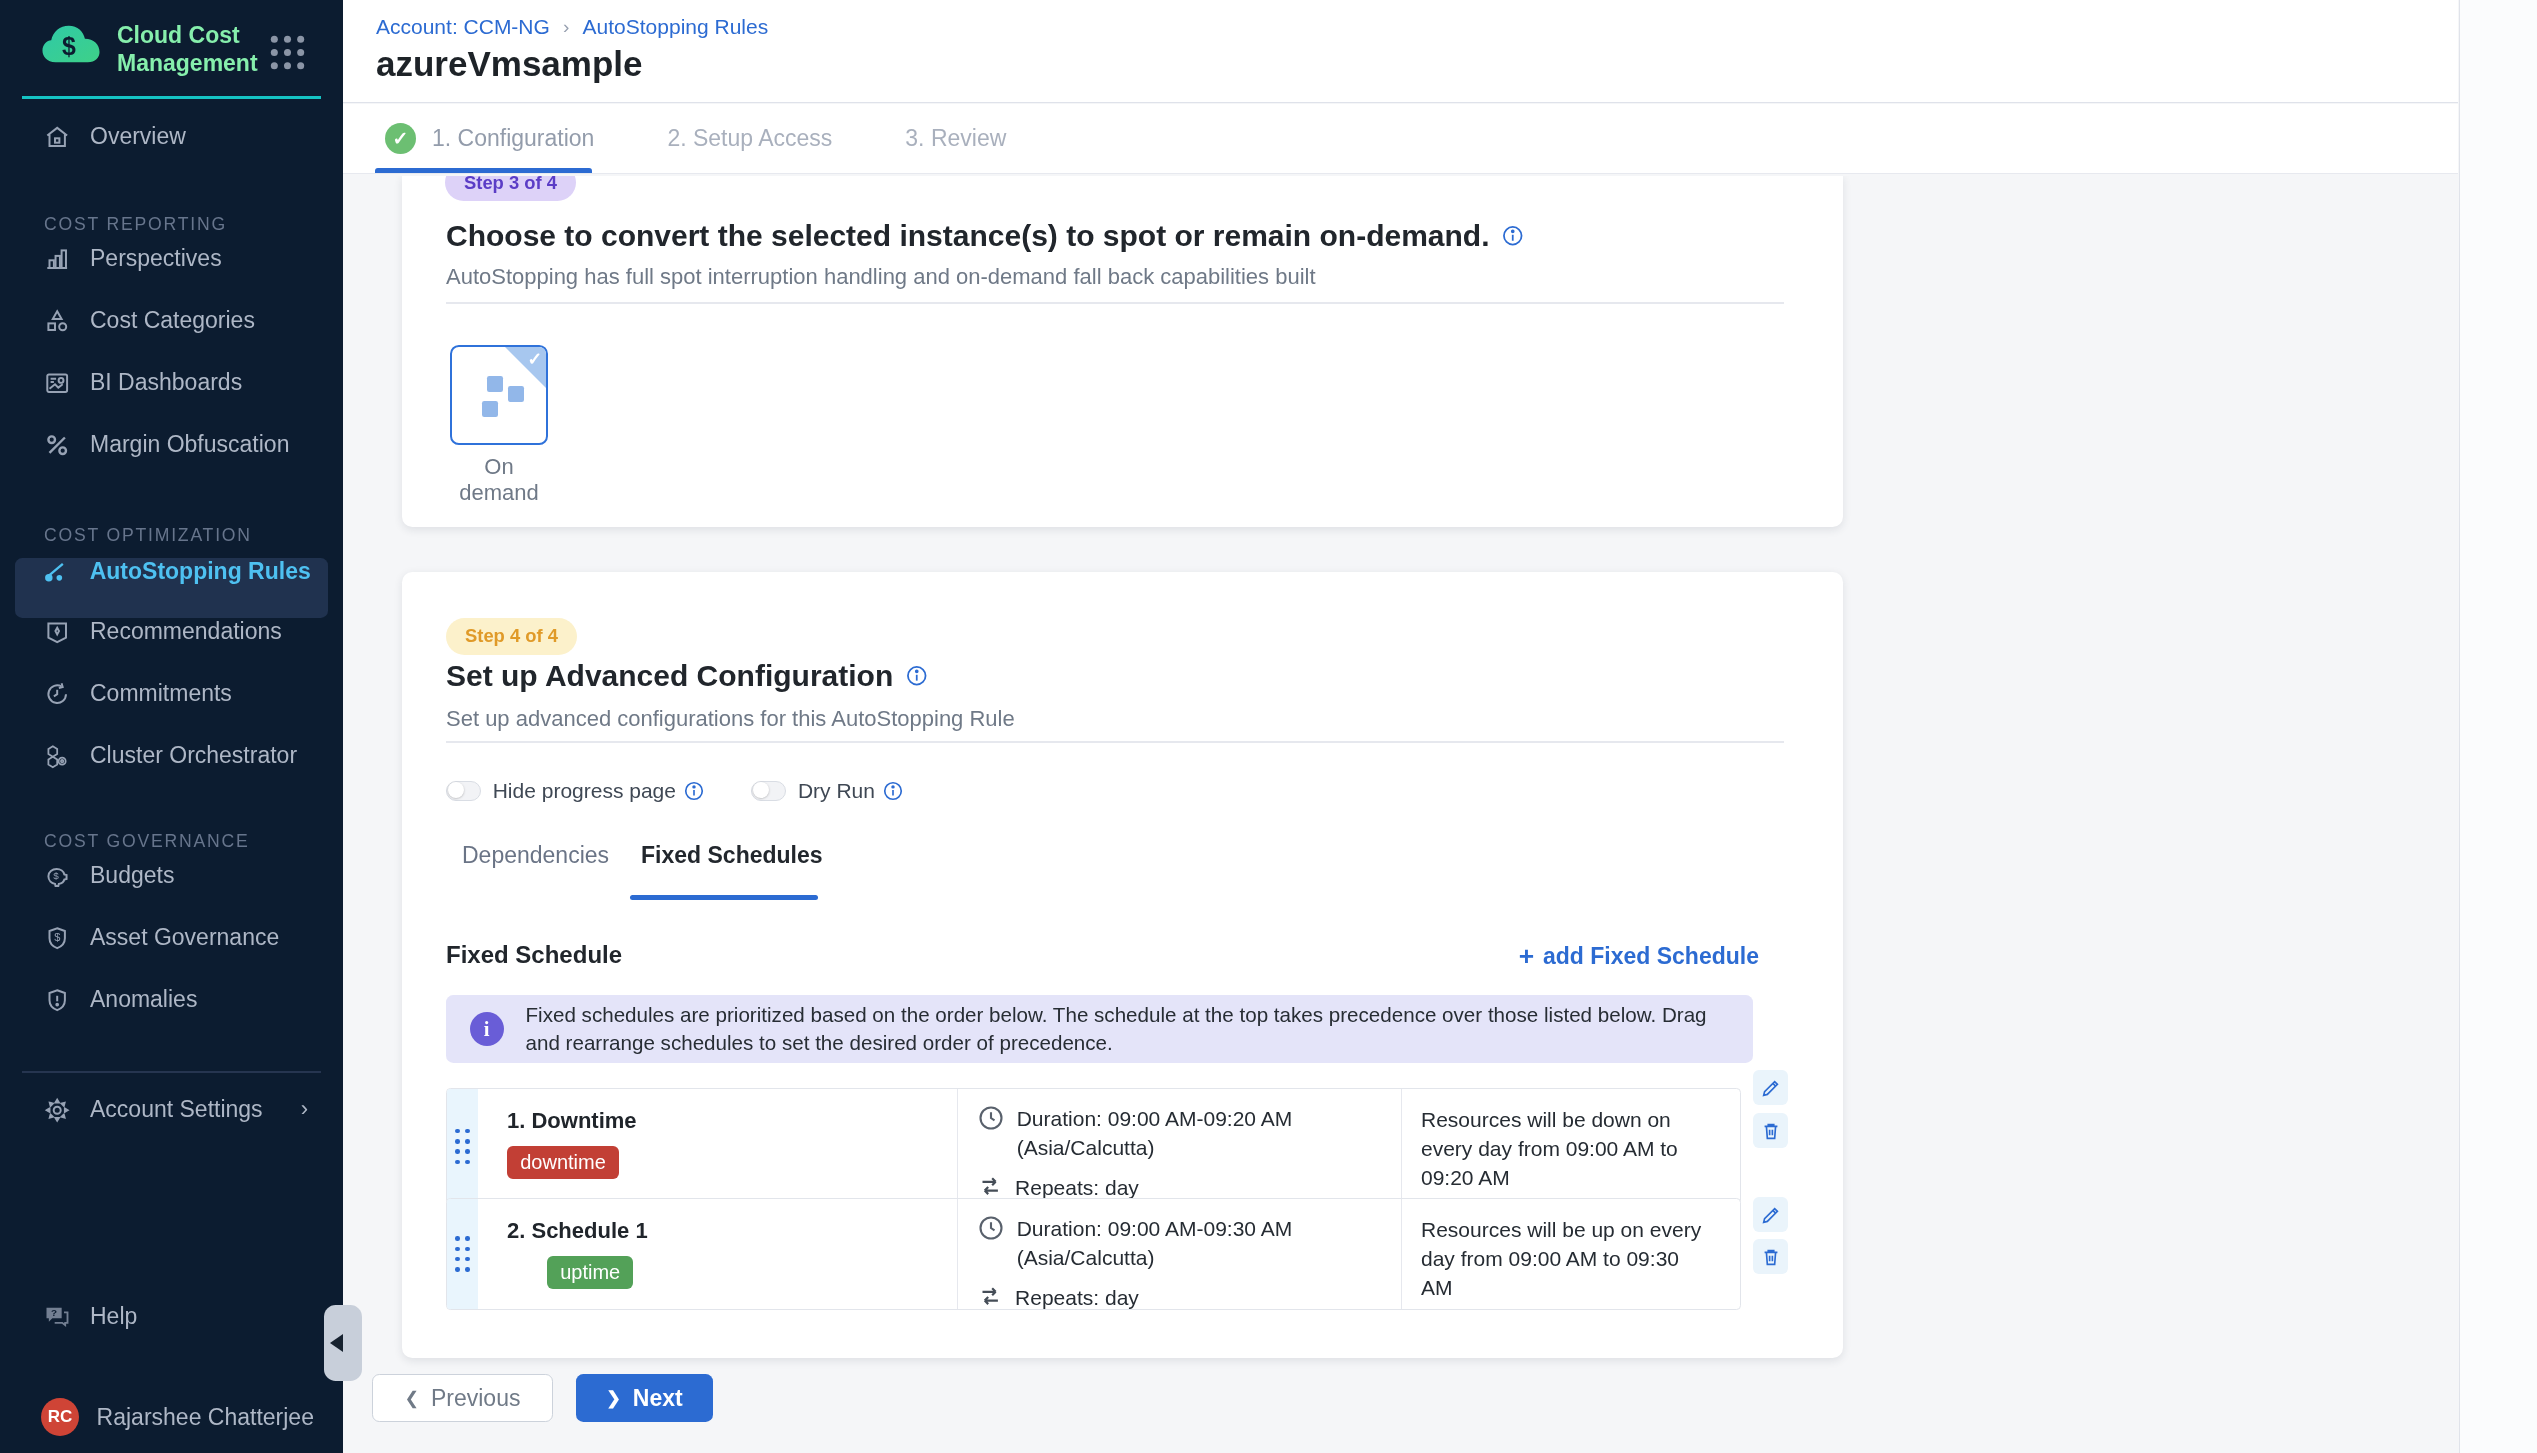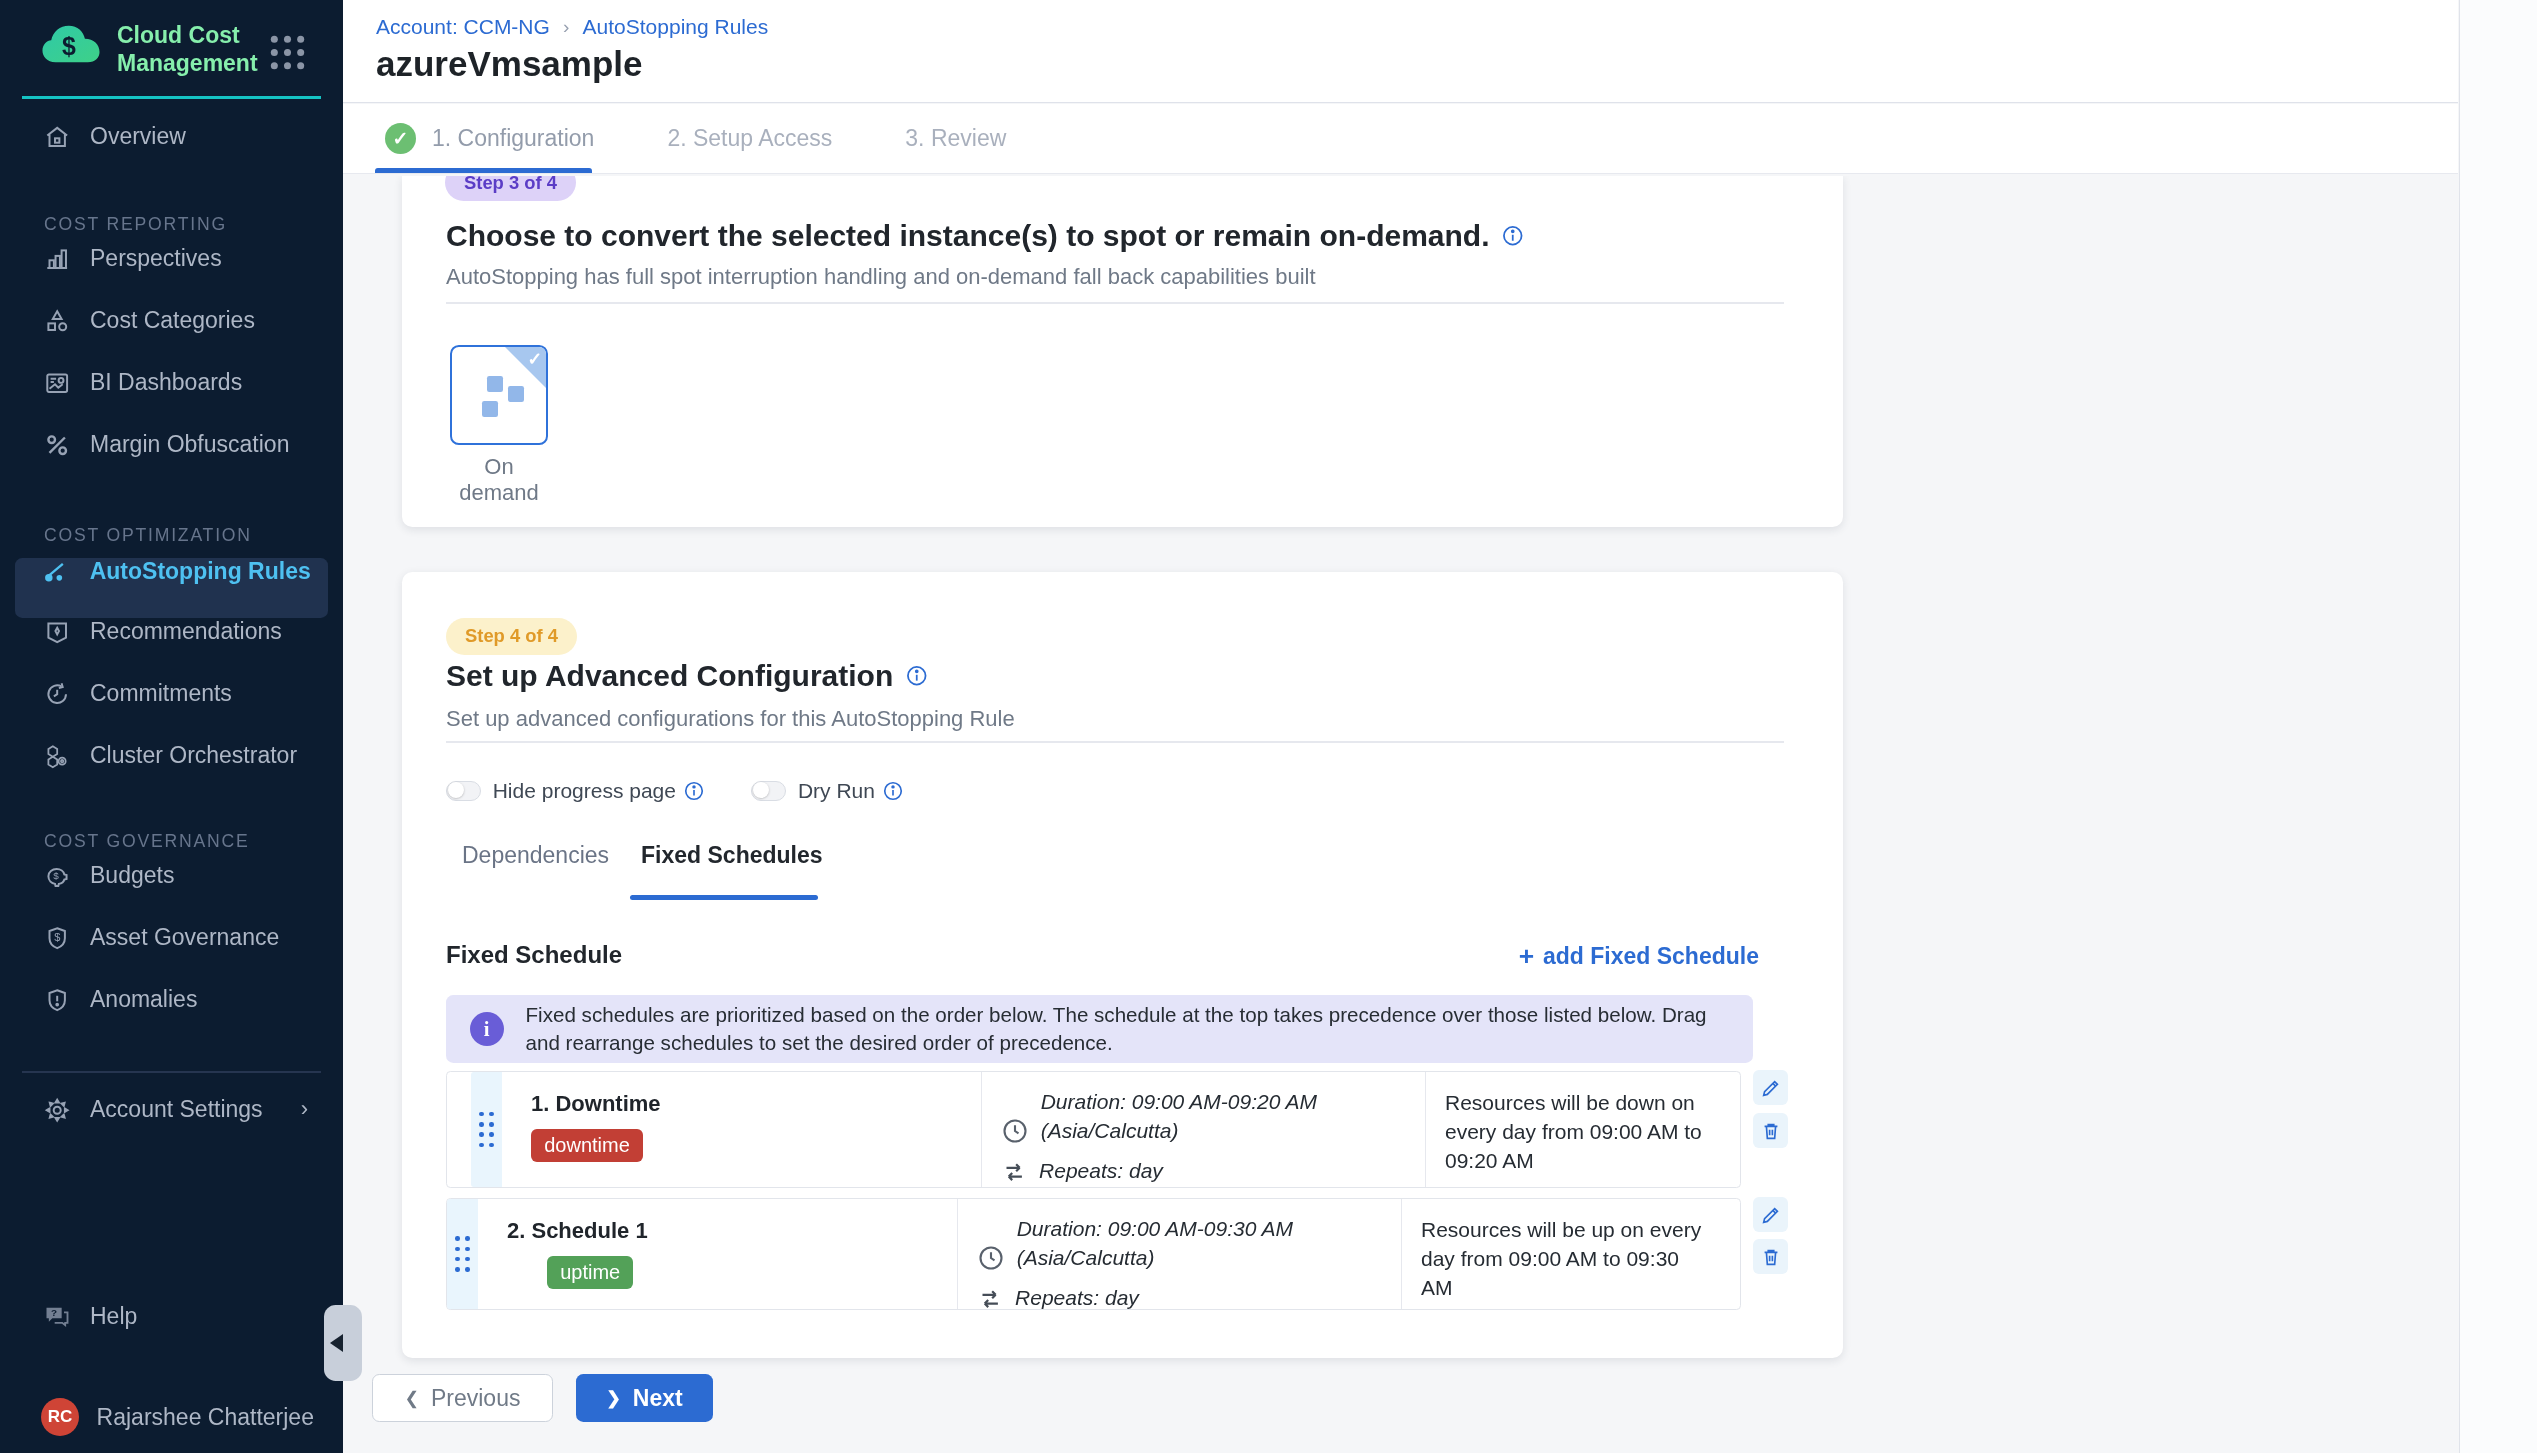--- a/index.html
+++ b/index.html
@@ -74,33 +74,33 @@
 
   .fs-heading { position:absolute; left:44px; top:369px; font-size:24px; font-weight:bold; color:#21262c; }
   .add-link { position:absolute; right:84px; top:369px; font-size:23px; font-weight:bold; color:#2c6bd2; display:flex; gap:8.8px; align-items:center; cursor:pointer; }
   .add-link .plus { font-size:26.4px; font-weight:bold; }
 
   .info-banner { position:absolute; left:44px; top:423px; width:1307px; height:68px; background:#e4e4f9; border-radius:7.3px; display:flex; align-items:center; }
   .info-banner .bicon { width:34px; height:34px; border-radius:50%; background:#695dd7; color:#fff; font-size:20.6px; font-weight:bold; display:flex; align-items:center; justify-content:center; margin:0 22px 0 23.5px; flex:0 0 34px; font-family:"Liberation Serif", serif; }
   .info-banner .btext { font-size:20.6px; line-height:28px; color:#272d34; max-width:1197px; }
 
   .srow { position:absolute; left:44px; width:1295px; display:flex; border:1.5px solid #e2e5eb; border-radius:4.4px; background:#fff; }
-  .srow1 { top:499px; height:117px;padding-left:24px; }
+  .srow1 { top:516px; height:117px; }
   .srow2 { top:626px; height:112px; }
   .drag-strip { width:31px; background:#e9f5fd; display:flex; align-items:center; justify-content:center; cursor:grab; border-radius:2.9px 0 0 2.9px; }
   .drag-dots { display:grid; grid-template-columns:4.4px 4.4px; grid-auto-rows:4.4px; gap:5.9px; }
   .drag-dots i { width:4.4px; height:4.4px; border-radius:50%; background:#2c6bd2; }
   .scol1 { width:480px; border-right:1.5px solid #e6e8ee; padding:19px 0 0 29px; }
   .scol2 { width:444px; border-right:1.5px solid #e6e8ee; padding:14.7px 0 0 19px; }
   .scol3 { flex:1; padding:16px 38px 0 19px; }
   .sname { font-size:22px; font-weight:bold; color:#20252b; }
   .sbadge { display:inline-block; margin-top:11.7px; border-radius:5.9px; padding:5.1px 13.2px; color:#fff; font-size:20px; }
   .badge-red { background:#c23f35; }
   .badge-green { background:#53a158;margin-left:40px; }
-  .sline { display:flex; gap:11.7px; align-items:flex-end;font-style:italic; }
+  .sline { display:flex; gap:11.7px; align-items:flex-start; }
   .sline + .sline { margin-top:11.7px; }
   .sline .txt { font-size:21px; line-height:29px; color:#262c33; max-width:316px; }
   .sdesc { font-size:21px; line-height:29px; color:#262c33; }
 
   .action-btn { position:absolute; width:35px; height:35px; background:#eaf4fb; border-radius:5.9px; display:flex; align-items:center; justify-content:center; cursor:pointer; }
 
   .footer-btn { position:absolute; height:48px; border-radius:7.3px; font-size:23px; display:flex; align-items:center; justify-content:center; gap:11.7px; cursor:pointer; }
   .btn-prev { left:29px; top:1198px; width:181px; background:#fff; border:1.5px solid #ccd2db; color:#707a87; }
   .btn-next { left:233px; top:1198px; width:137px; background:#2c6bd2; color:#fff; font-weight:bold; border:none; }
   .fchev { font-size:17.6px; }

